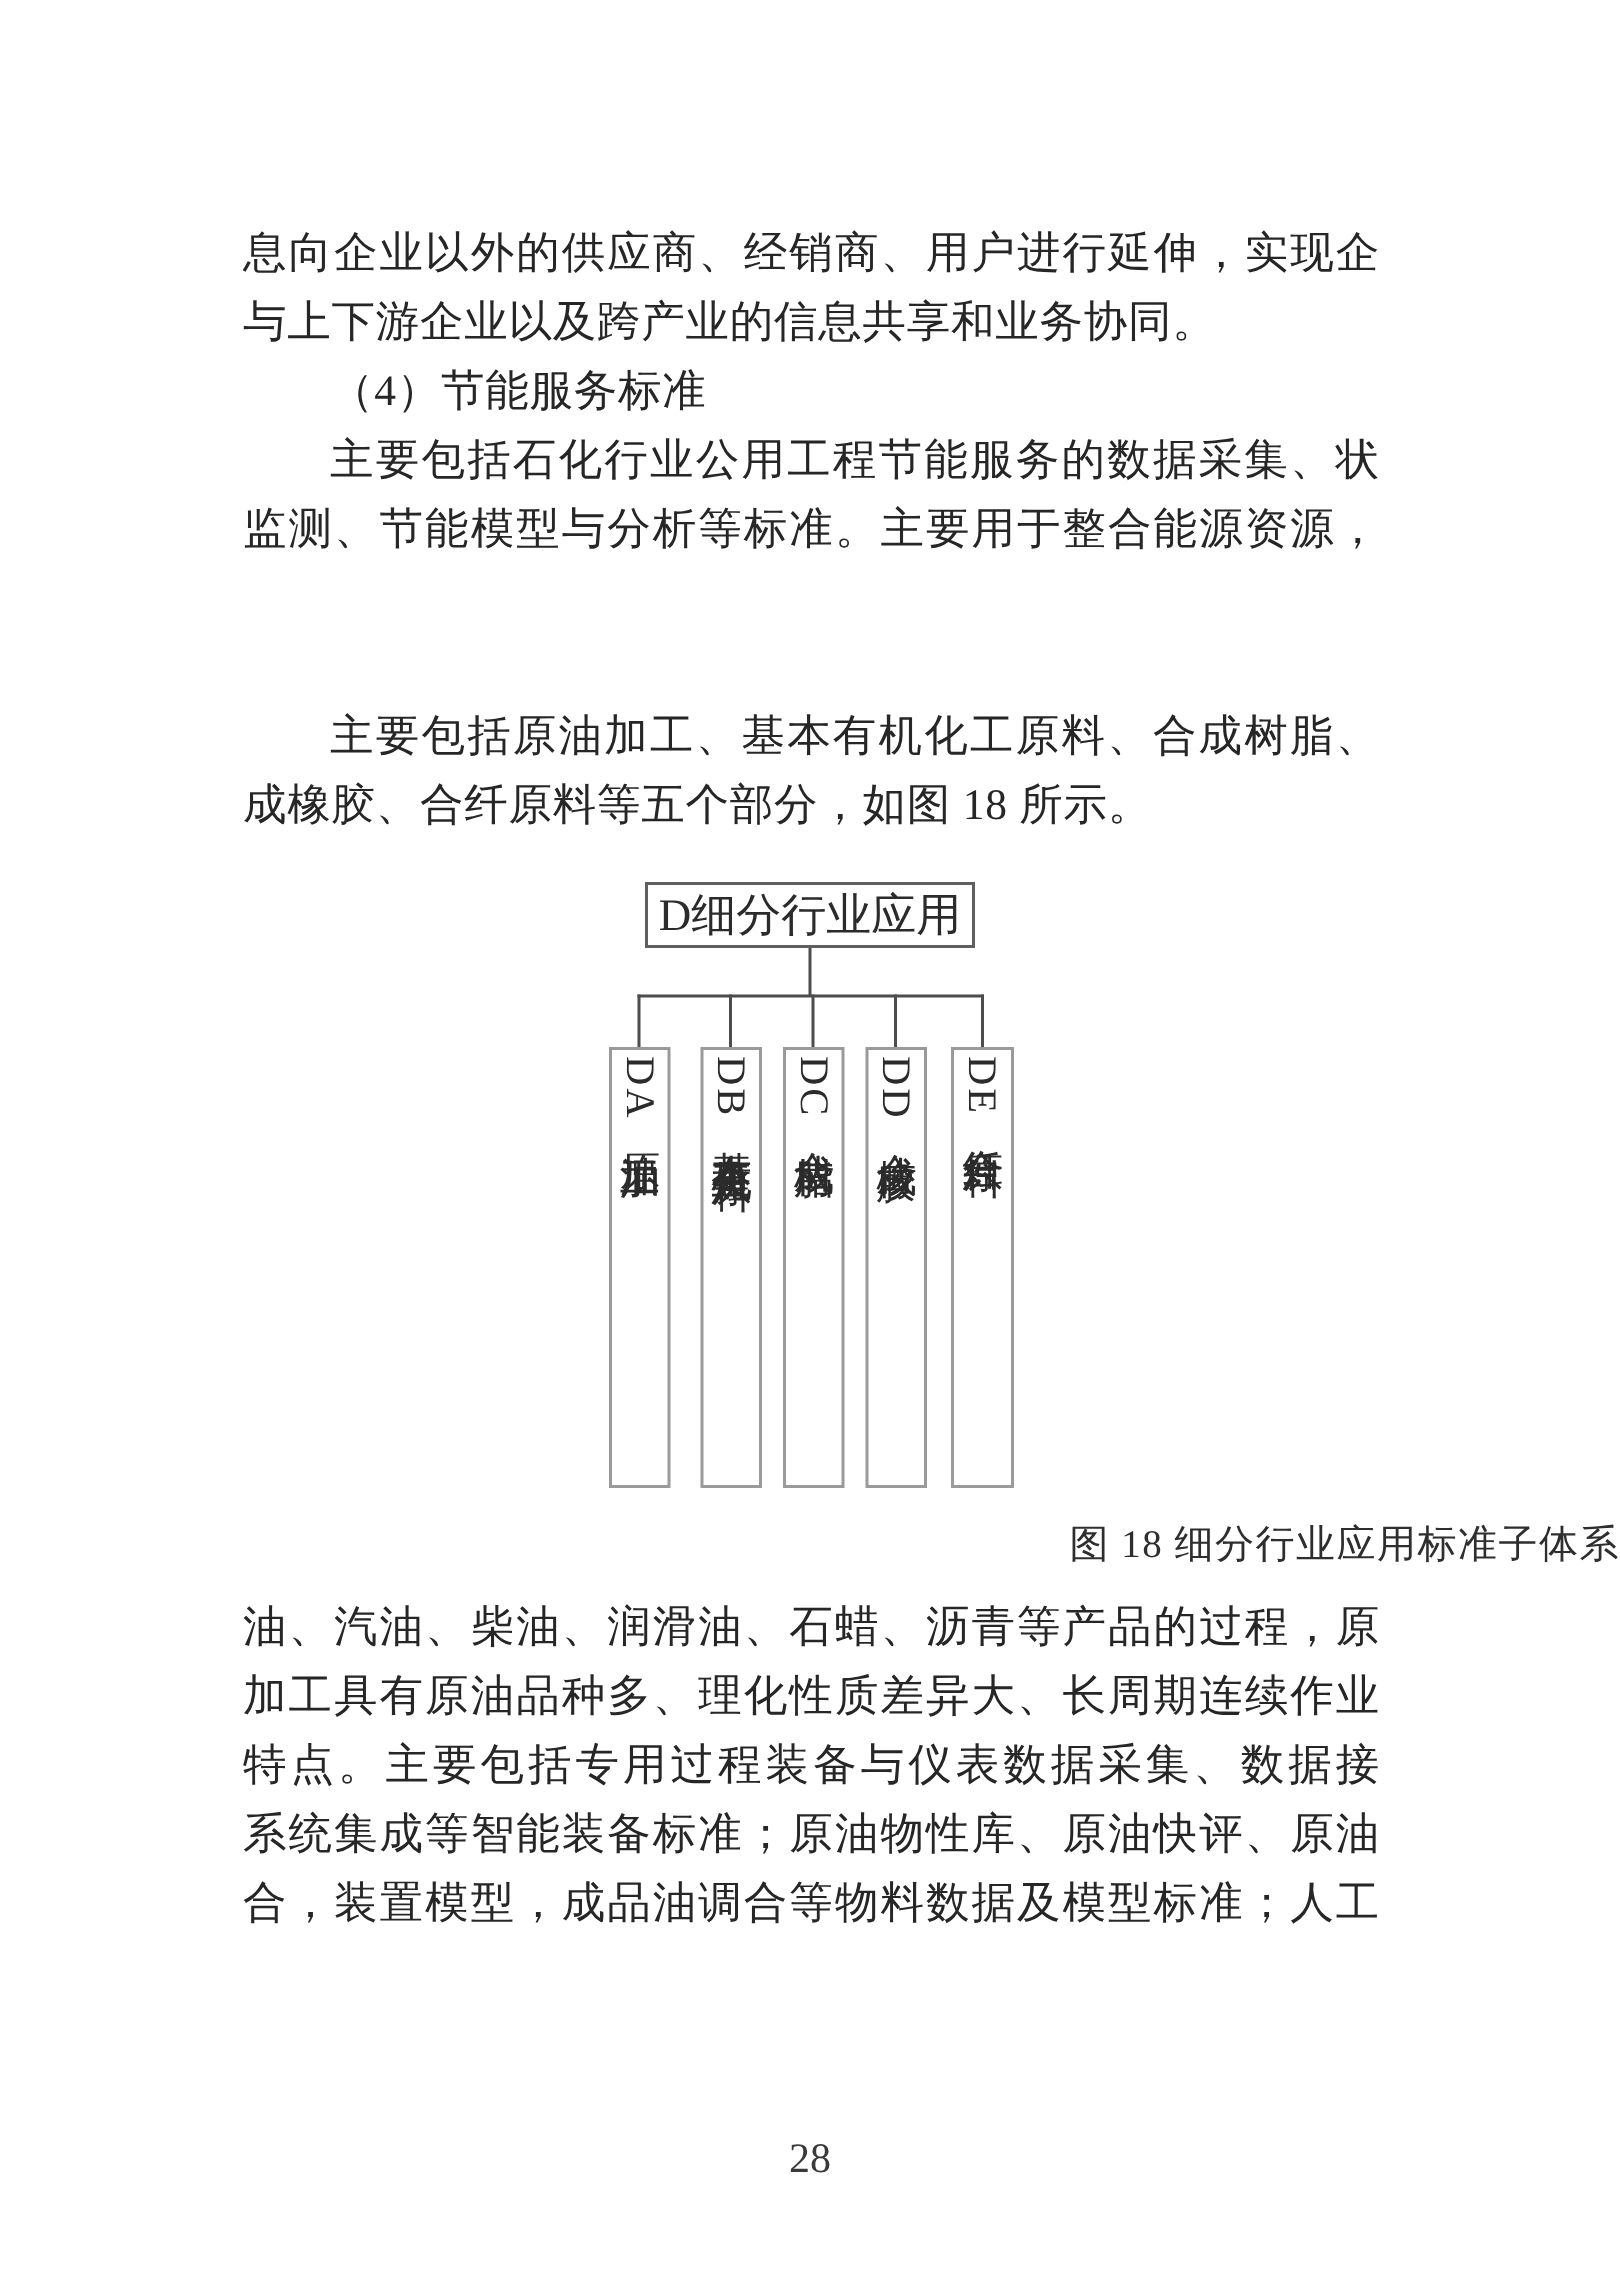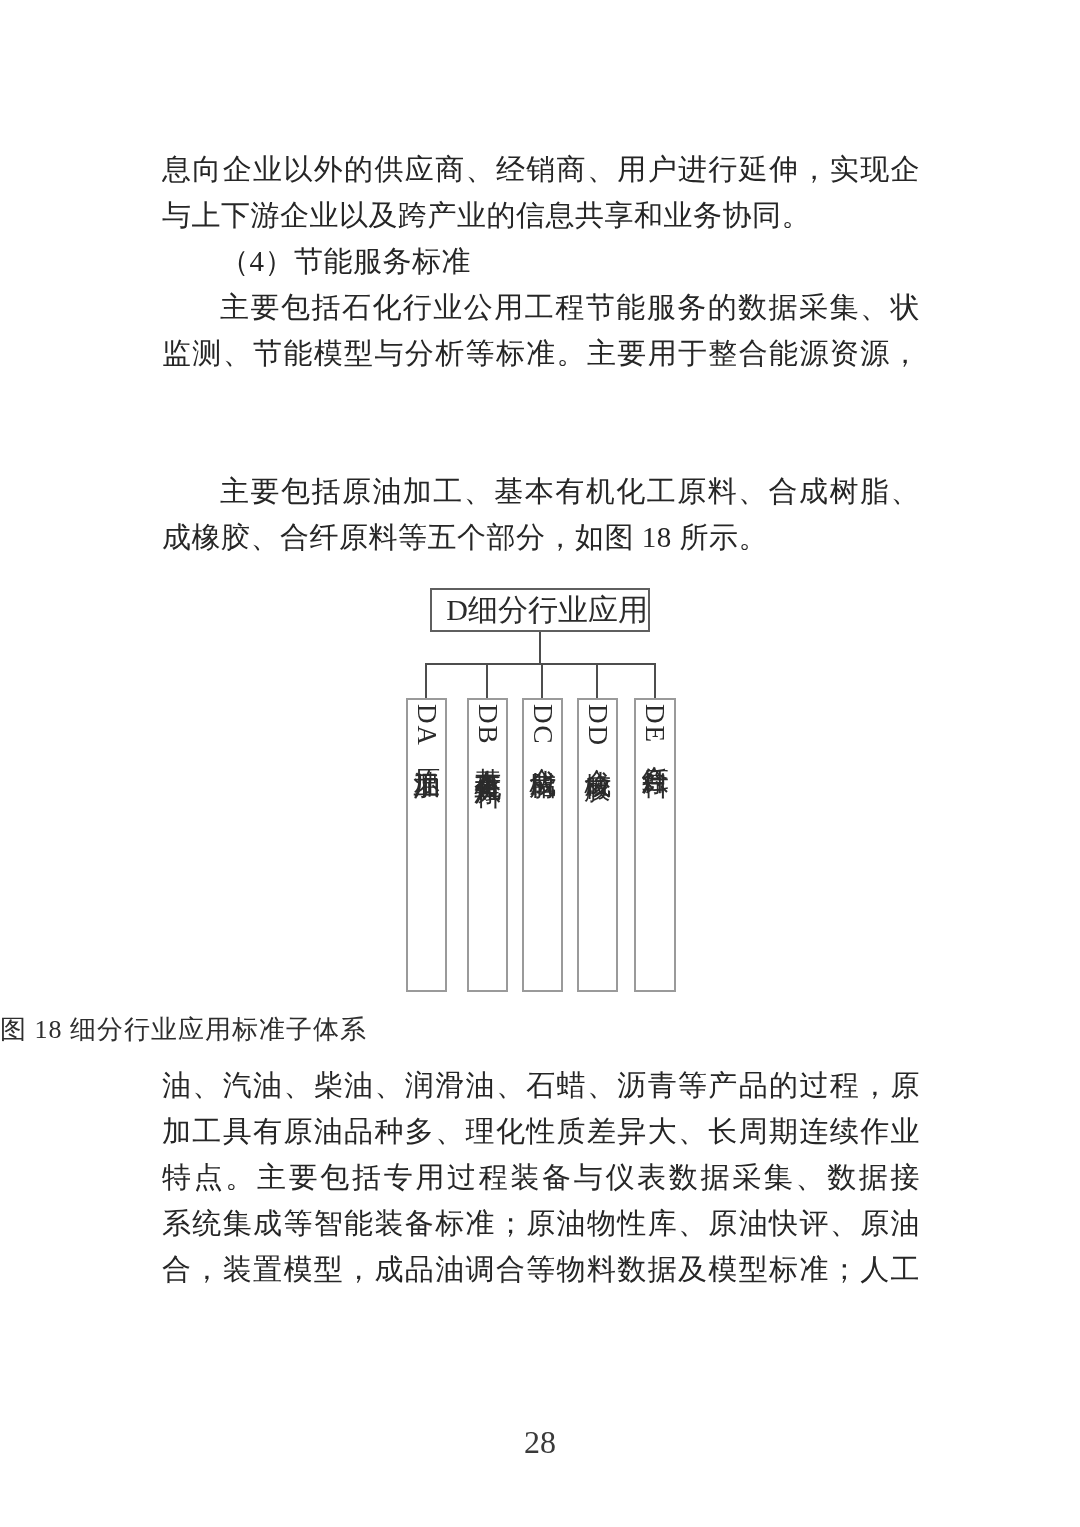--- a/index.html
+++ b/index.html
@@ -27,21 +27,21 @@
   .line.lastline { text-align-last:left; }
   .line.indent { text-indent:58px; }
   .line.headline { text-align:right; text-align-last:left; }
 
   
   .fig-root {
     position:absolute; left:430px; top:588px;
     width:220px; height:44px;
     border:2px solid #5f5f5f;
     box-sizing:border-box;
-    display:flex; align-items:center; justify-content:flex-end;
+    display:flex; align-items:center; justify-content:center;
     font-size:30px; color:#2b2b2b;
     background:#fff;
   }
   .fig-line { position:absolute; background:#4d4d4d; }
   .fig-box {
     position:absolute; top:698px;
     height:294px; width:41px;
     border:2px solid #9a9a9a;
     box-sizing:border-box;
     background:#fff;
@@ -51,26 +51,26 @@
     writing-mode:vertical-rl;
     text-orientation:mixed;
     font-size:27px;
     line-height:1.2;
     letter-spacing:2px;
     padding-top:4px;
     color:#2b2b2b;
   }
   .caption {
     position:absolute; left:0; top:1012px; width:100%;
-    text-align:left; font-size:26px; color:#2e2e2e;
+    text-align:right; font-size:26px; color:#2e2e2e;
     letter-spacing:1px;
   }
   .pagenum {
     position:absolute; left:0; top:1424px; width:100%;
-    text-align:center; font-size:32px; color:#3a3a3a;
+    text-align:center; font-size:28px; color:#3a3a3a;
   }
 </style>
 </head>
 <body>
 
 <div class="page">
 
   <div class="para" style="top:146px">
     <div class="line">息向企业以外的供应商、经销商、用户进行延伸，实现企业</div>
     <div class="line lastline">与上下游企业以及跨产业的信息共享和业务协同。</div>

